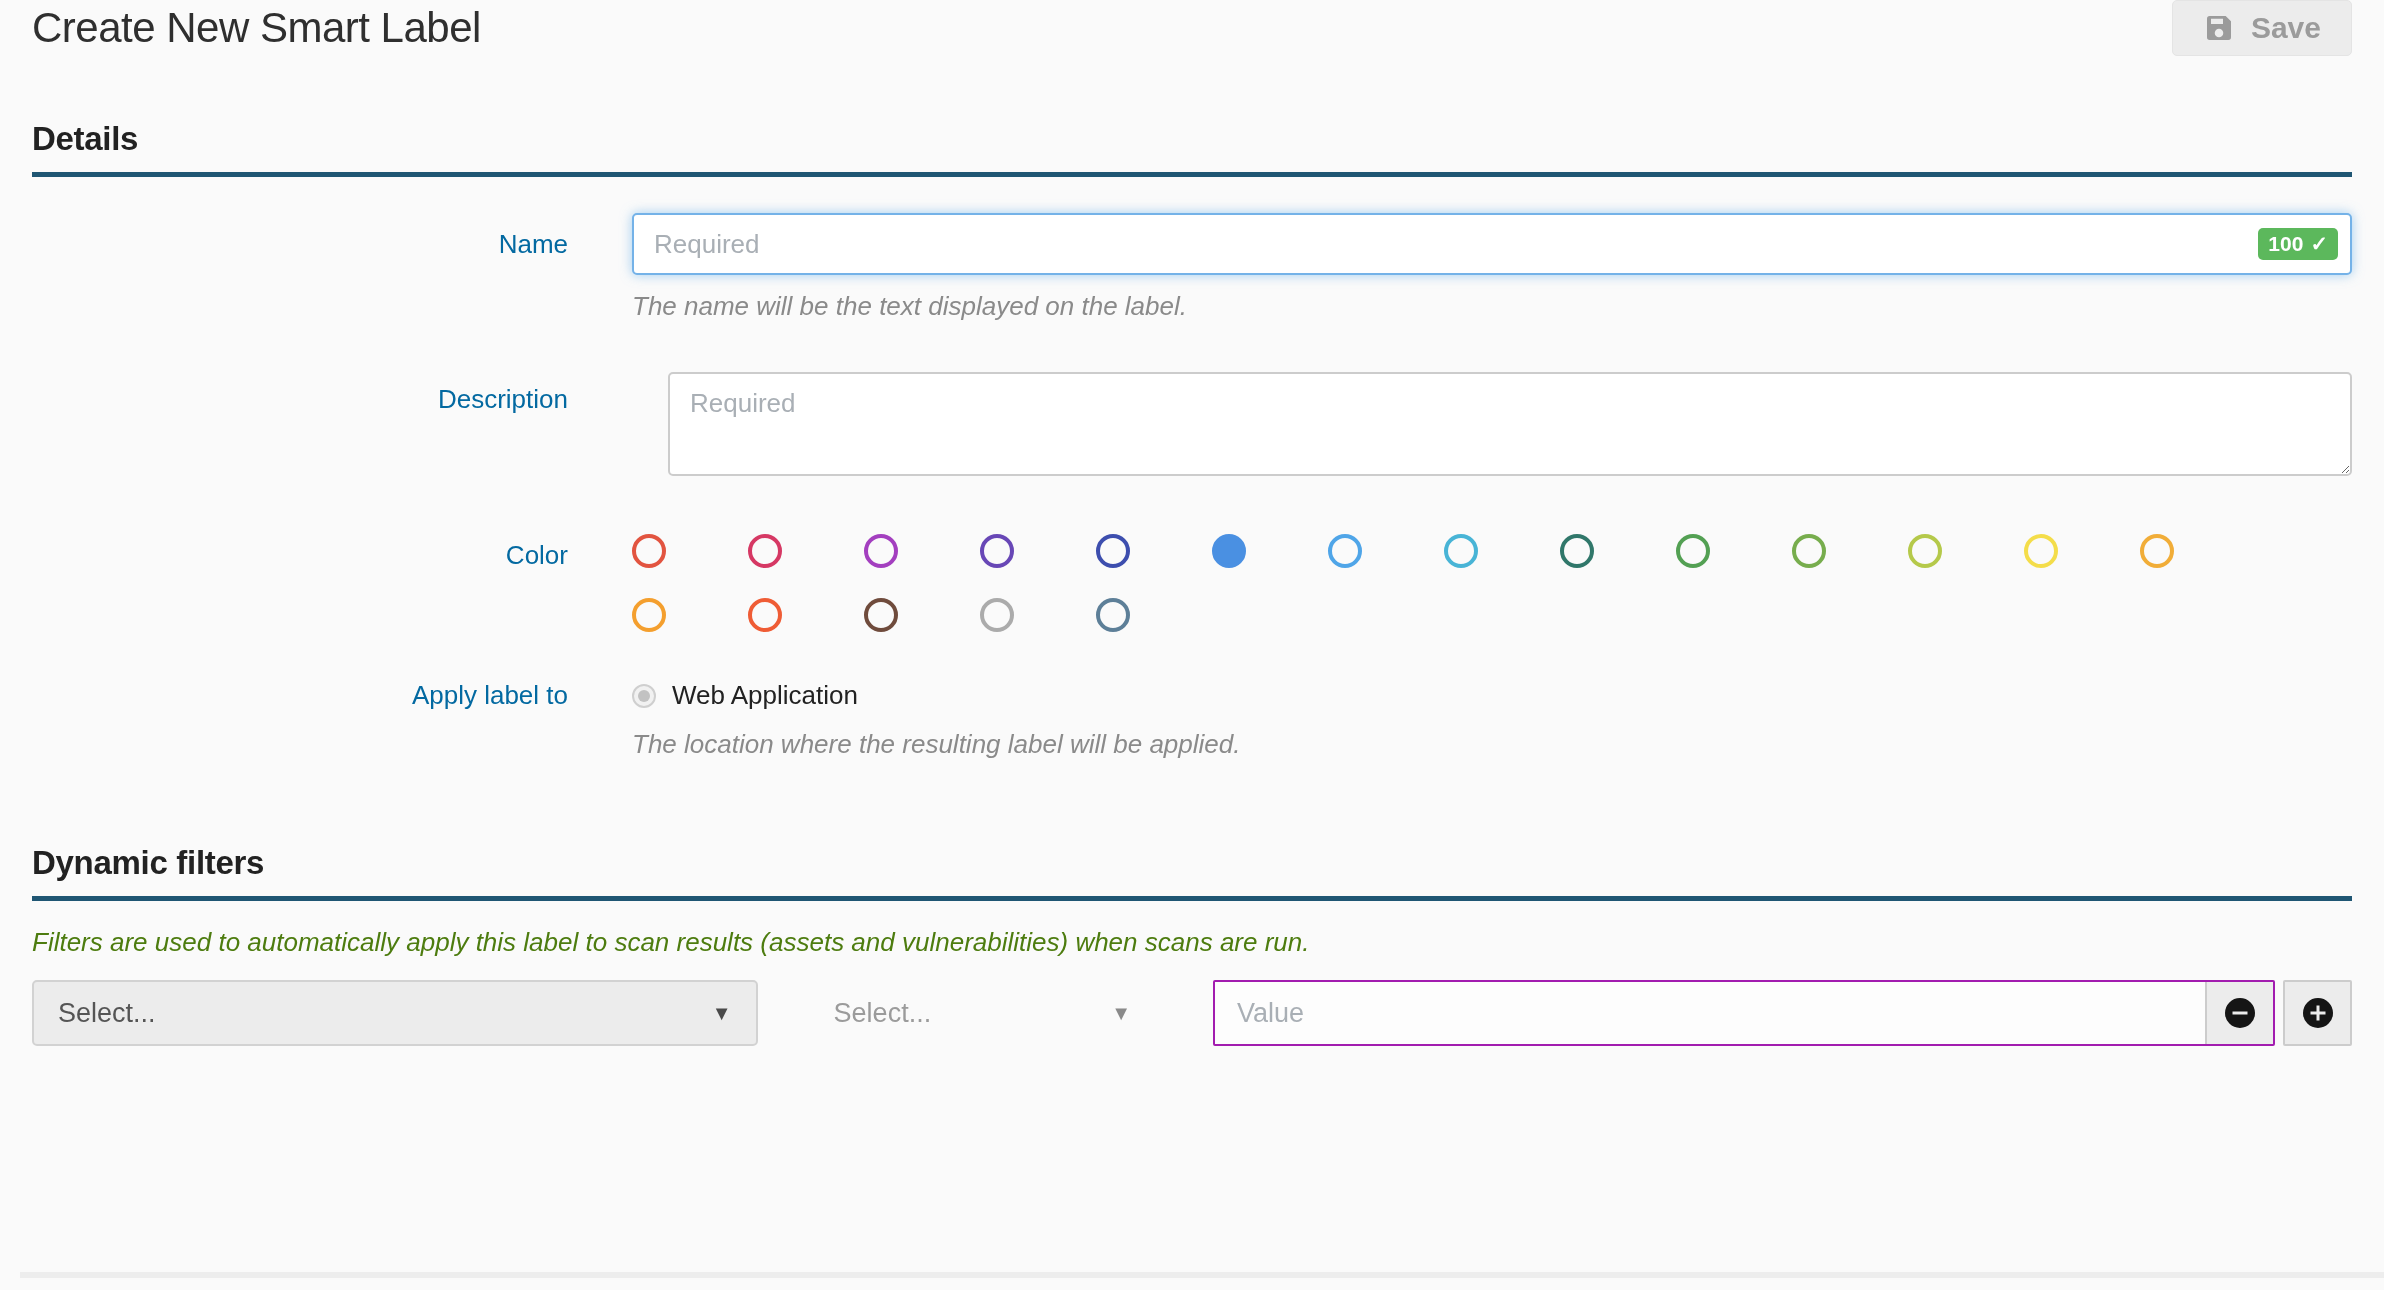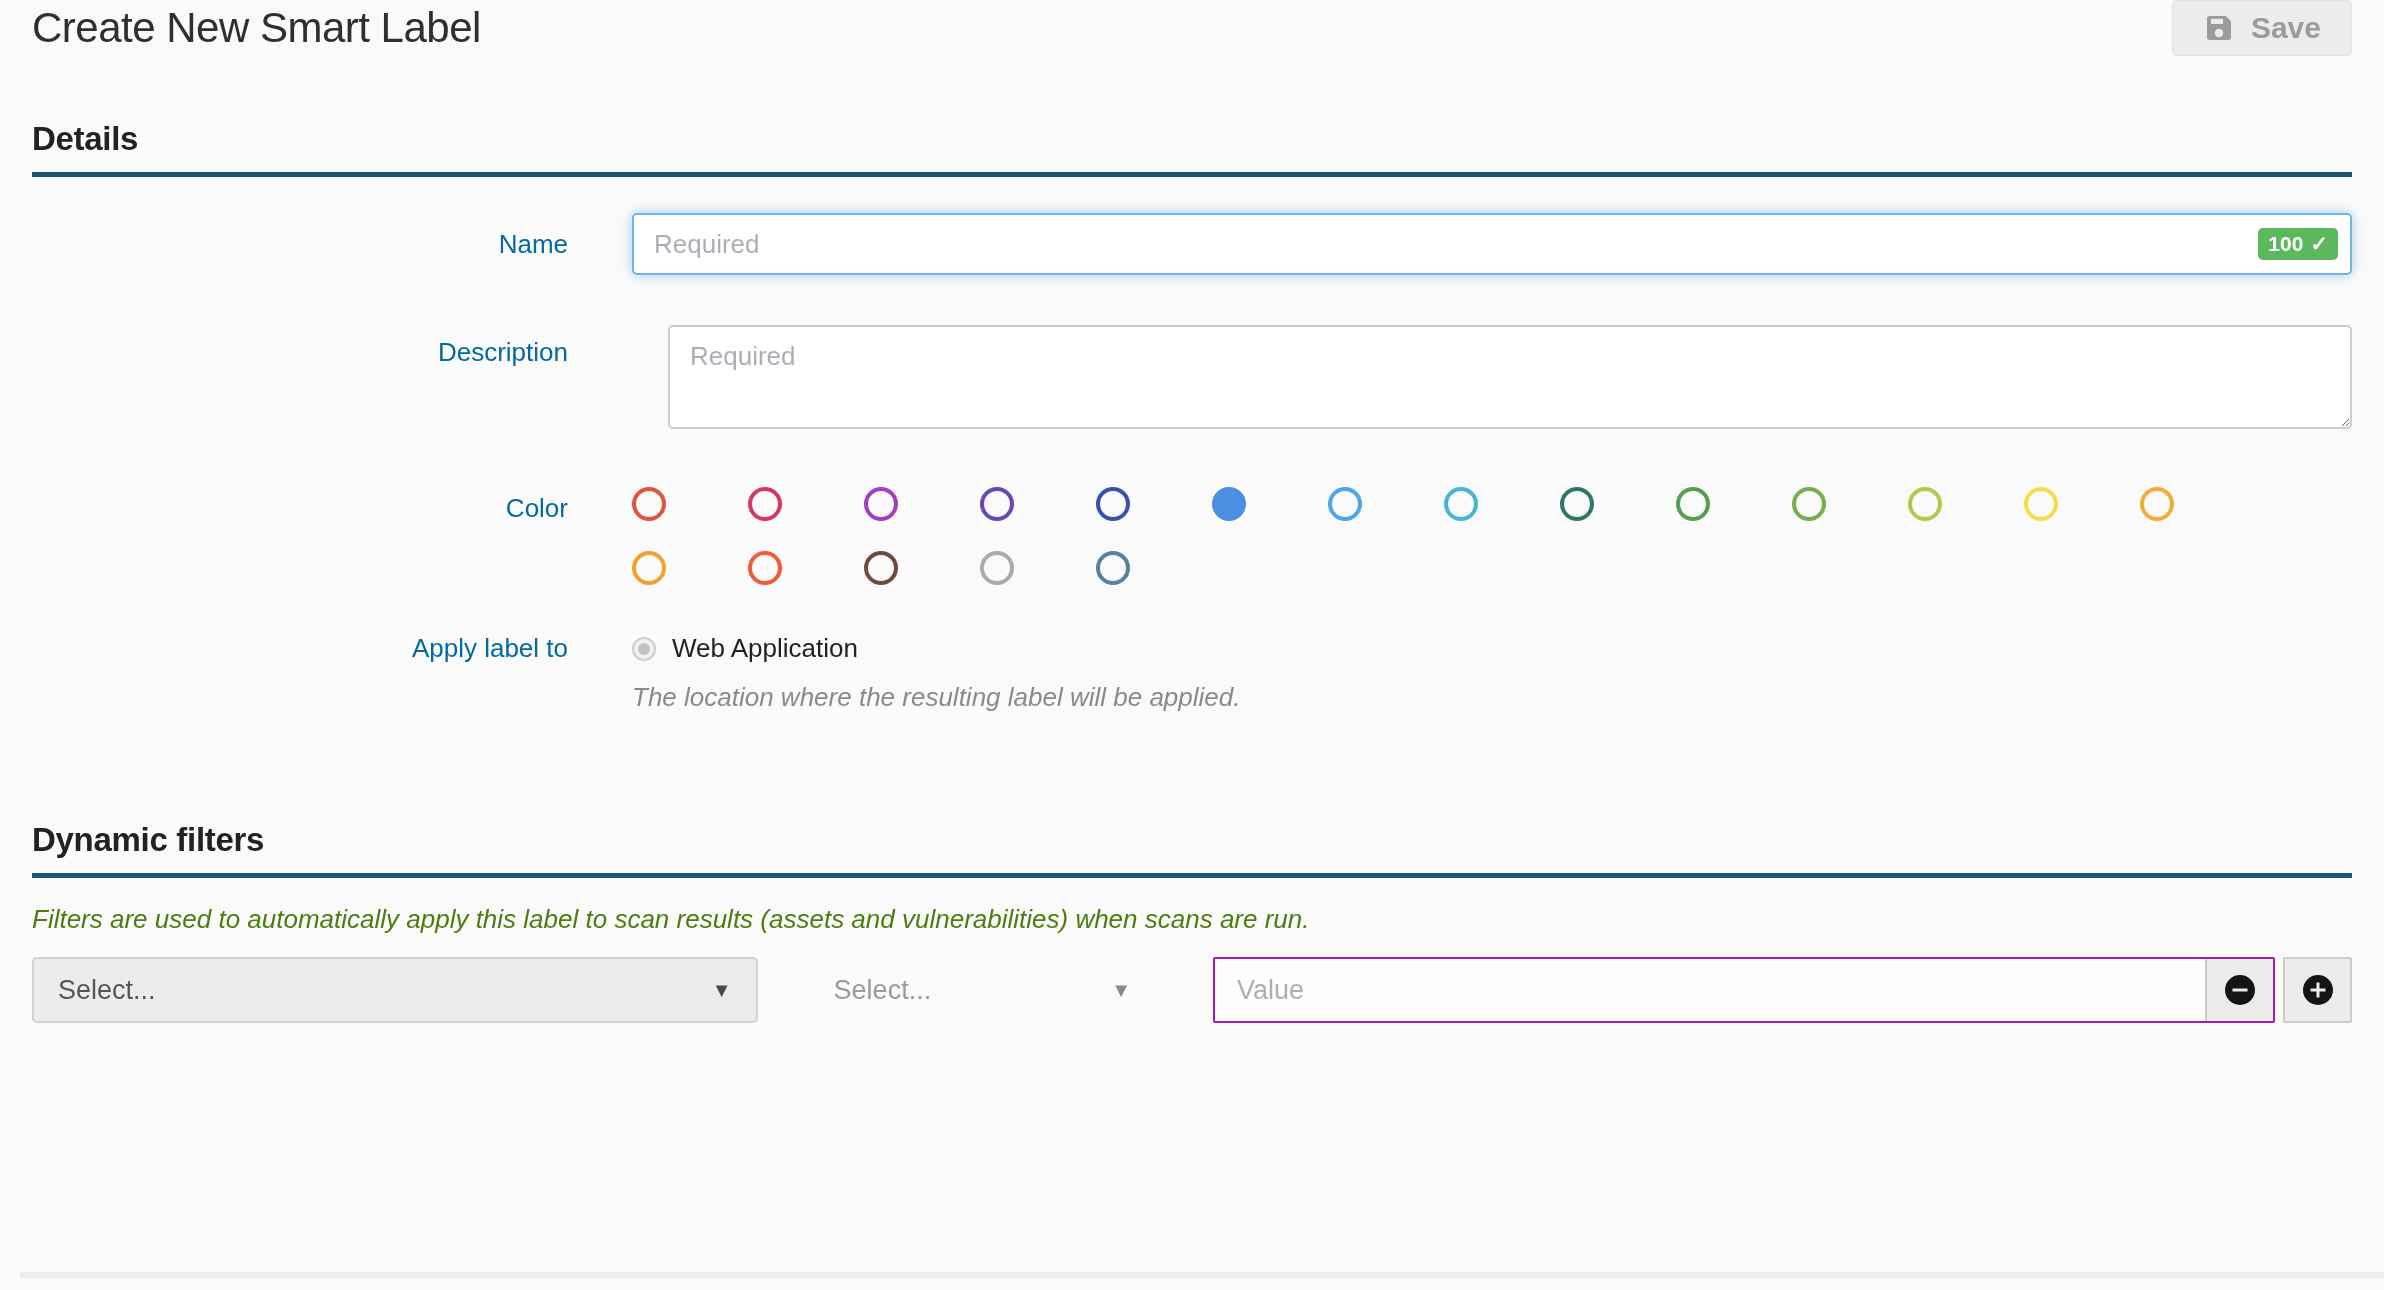--- a/index.html
+++ b/index.html
@@ -23,21 +23,21 @@
     color: #9b9b9b; font-size: 30px; font-weight: 700; cursor: default;
   }
 
   
   .section-header {
     font-size: 33px; font-weight: 700; color: #222;
     padding-bottom: 14px; letter-spacing: -0.3px;
   }
   .section-rule { border: 0; height: 5px; background: #1f5673; }
   .details-header { margin-top: 64px; }
-  .dynfilters-header { margin-top: 108px; }
+  .dynfilters-header { margin-top: 84px; }
 
   
   .form-row { display: flex; }
   .label-col {
     width: 600px; flex: 0 0 600px;
     text-align: right; padding-right: 64px;
     font-size: 26px; color: #0369a1;
   }
   .field-col { flex: 1 1 auto; position: relative; }
 
@@ -163,20 +163,21 @@
   <div class="form-row row-name">
     <div class="label-col">Name</div>
     <div class="field-col">
       <div class="name-wrap">
         <input class="text-input focused" type="text" placeholder="Required" style="">
         <span class="char-badge">
           <span>100</span>
           <span>✓</span>
         </span>
       </div>
+      <div class="helper">The name will be the text displayed on the label.</div>
     </div>
   </div>
 
   <div class="form-row row-description">
     <div class="label-col">Description</div>
     <div class="field-col">
       <textarea class="textarea" placeholder="Required" style=""></textarea>
     </div>
   </div>
 

